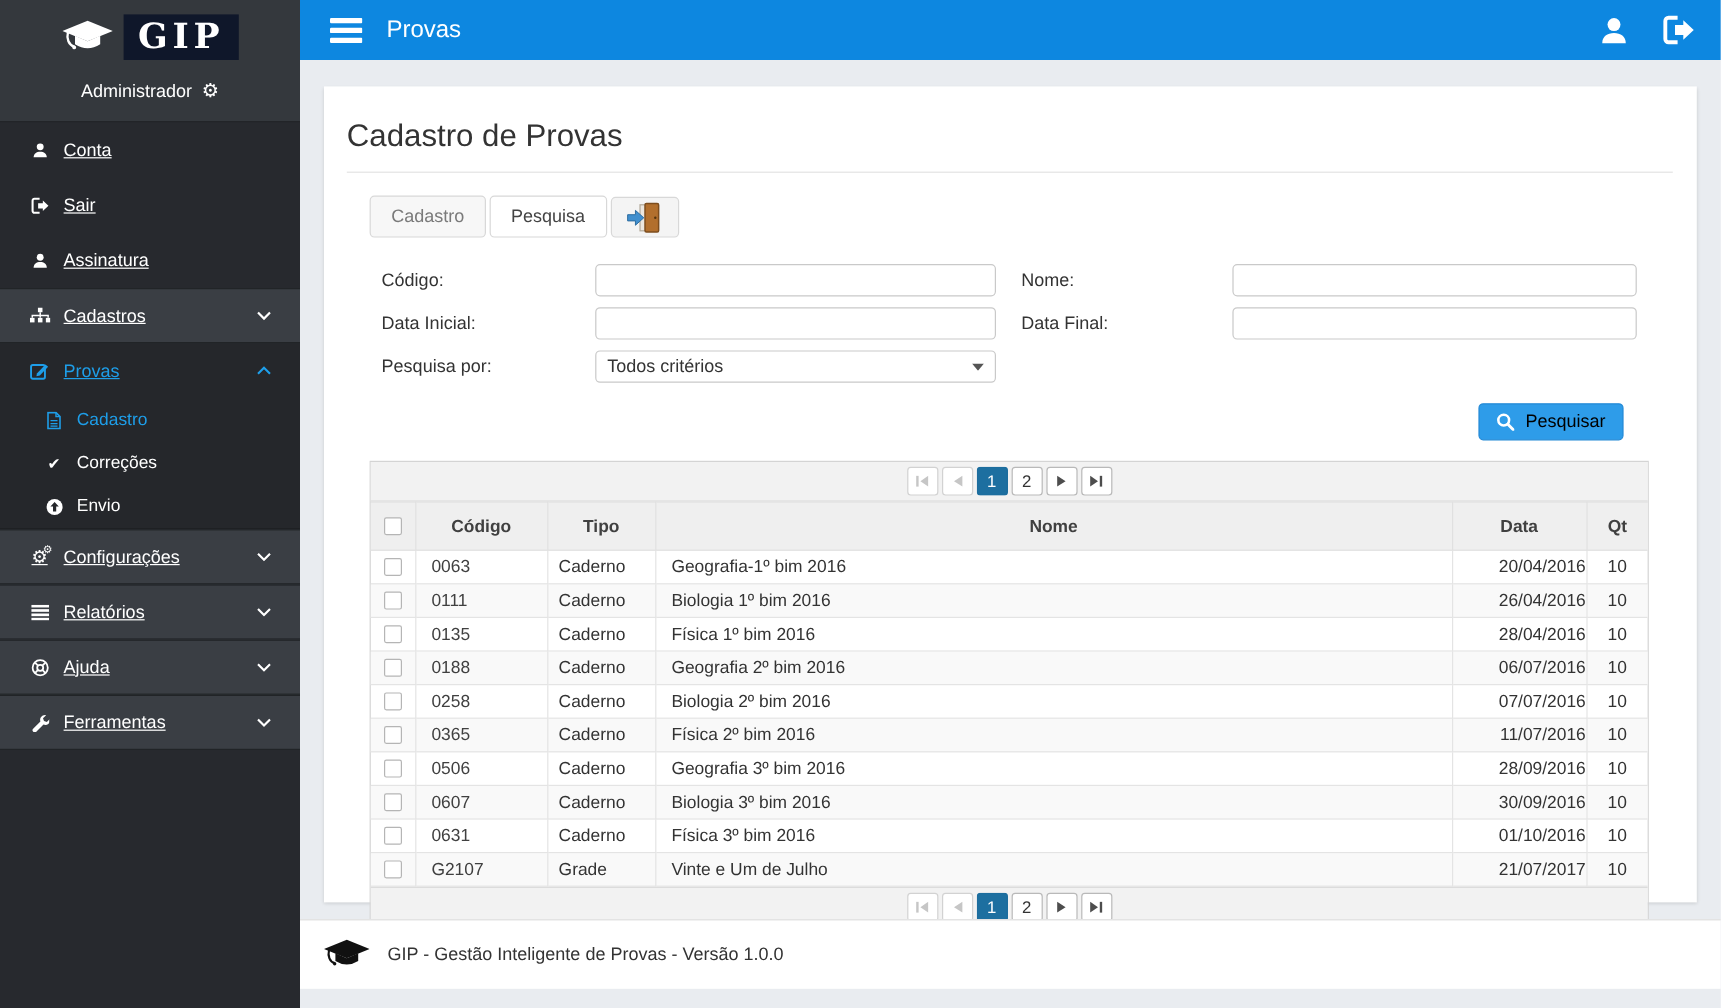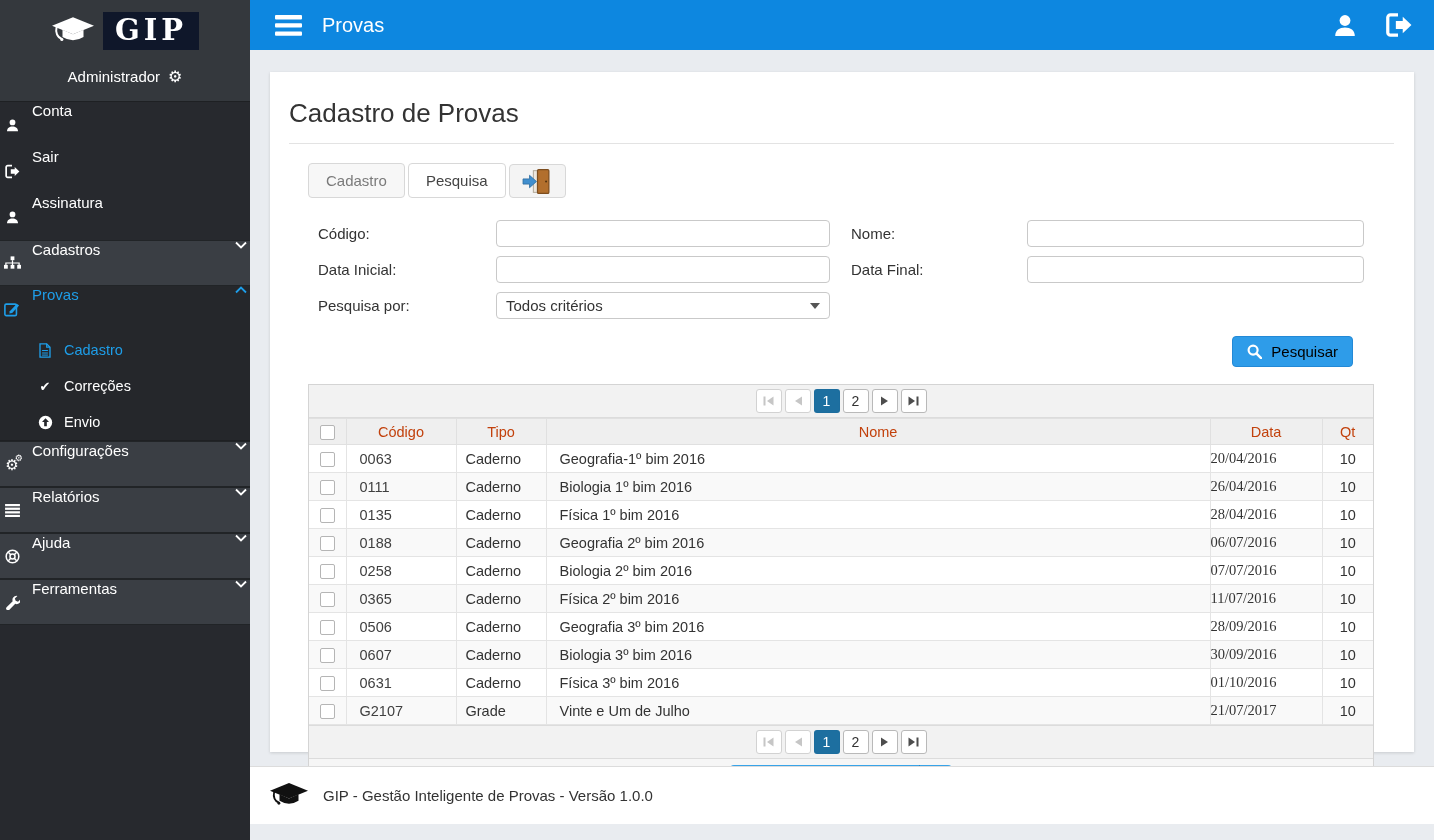--- a/index.html
+++ b/index.html
@@ -8,21 +8,21 @@
 
   
   .sidebar { width:250px; flex:none; background:#27292e; color:#f0f1f2; display:flex; flex-direction:column; }
   .side-header { background:#34383d; border-bottom:1px solid #1e2023; padding-top:8px; }
   .brand { display:flex; align-items:center; justify-content:center; gap:8px; padding:4px 0 8px; }
   .brand-badge { background:#0f172a; padding:1px 12px 3px; }
   .brand-text { font-family:"DejaVu Serif", serif; font-size:29px; font-weight:bold; letter-spacing:4px; color:#fff; }
   .admin-row { display:flex; align-items:center; justify-content:center; gap:8px; padding:10px 0 16px; font-size:15px; color:#fff; }
   .gear-glyph { font-size:16px; line-height:1; }
   .nav { display:flex; flex-direction:column; }
-  .nav-item { height:46px; display:flex; gap:11px; padding:0 3px; font-size:15px; color:#fff; cursor:pointer; }
+  .nav-item { height:46px; display:flex; align-items:center; gap:11px; padding:0 24px; font-size:15px; color:#fff; cursor:pointer;text-decoration:underline; }
   .band { background:#3a3e44; border-top:1px solid #212427; border-bottom:1px solid #212427; }
   .subblock { background:#25272b; border-bottom:1px solid #1e2023; }
   .subblock .nav-item { background:transparent; }
   .sub-item { height:36px; display:flex; align-items:center; gap:10px; padding:0 17px 0 36px; font-size:14.5px; color:#fff; cursor:pointer; }
   .active-blue { color:#1e9ee9; }
   .chev { margin-left:auto; display:flex; }
   .ic { width:18px; flex:none; display:flex; justify-content:center; align-items:center; }
   .cogs-wrap { position:relative; font-size:15px; line-height:1; }
   .cogs-wrap .small-cog { position:absolute; font-size:9px; right:-4px; top:-3px; }
 
@@ -53,30 +53,30 @@
   .strip { background:#f2f2f2; display:flex; justify-content:center; padding:4px 0; }
   .strip.top { border-bottom:1px solid #dcdcdc; }
   .strip.bot { border-top:1px solid #dcdcdc; }
   .action-strip { background:#f6f6f6; border-top:1px solid #dcdcdc; display:flex; justify-content:center; padding:6px 0 10px; }
   .pager { display:flex; }
   .pg { min-width:26px; height:24px; border:1px solid #b9b9b9; border-radius:3px; background:#fff; display:flex; align-items:center; justify-content:center; margin:0 1.5px; font-size:14px; color:#333; cursor:pointer; }
   .pg.disabled { border-color:#d2d2d2; cursor:default; }
   .pg.active { background:#1d6fa0; border-color:#1b679525; color:#fff; }
 
   table { width:100%; border-collapse:collapse; font-size:14.5px; table-layout:fixed; }
-  th { background:#efefef; color:#c2410c; font-weight:400; height:26px; border:1px solid #e0e0e0; }
+  th { background:#efefef; color:#404040; font-weight:700; height:40px; border:1px solid #e0e0e0; }
   td { height:28px; border:1px solid #e4e4e4; color:#333; }
   tbody tr:nth-of-type(even) { background:#f9f9f9; }
   th:first-child, td:first-child { border-left:none; }
   th:last-child, td:last-child { border-right:none; }
   .c-check { text-align:center; }
   .c-cod { padding-left:13px; }
   .c-tipo { padding-left:9px; }
   .c-nome { padding-left:13px; }
-  .c-data { text-align:left;font-family:Liberation Serif, serif; }
+  .c-data { text-align:right; }
   .c-qt { text-align:center; }
   .checkbox { display:inline-block; width:15px; height:15px; border:1px solid #b5b5b5; border-radius:2px; background:#fff; vertical-align:middle; cursor:pointer; }
   .link { color:#404040; text-decoration:none; cursor:pointer;margin-top:15px; }
 
   .split { display:flex; }
   .split-main { background:#38a3e8; color:#fff; border:none; border-radius:4px 0 0 4px; padding:5px 15px; font-size:15px; display:flex; align-items:center; gap:10px; cursor:pointer; font-family:inherit; }
   .split-caret { background:#38a3e8; border:none; border-left:1px solid #2586c6; border-radius:0 4px 4px 0; padding:0 11px; display:flex; align-items:center; cursor:pointer; }
 
   
   .footer { background:#fff; border-top:1px solid #dcdcdc; height:58px; flex:none; display:flex; align-items:center; gap:15px; padding:0 20px; margin-bottom:16px; }

